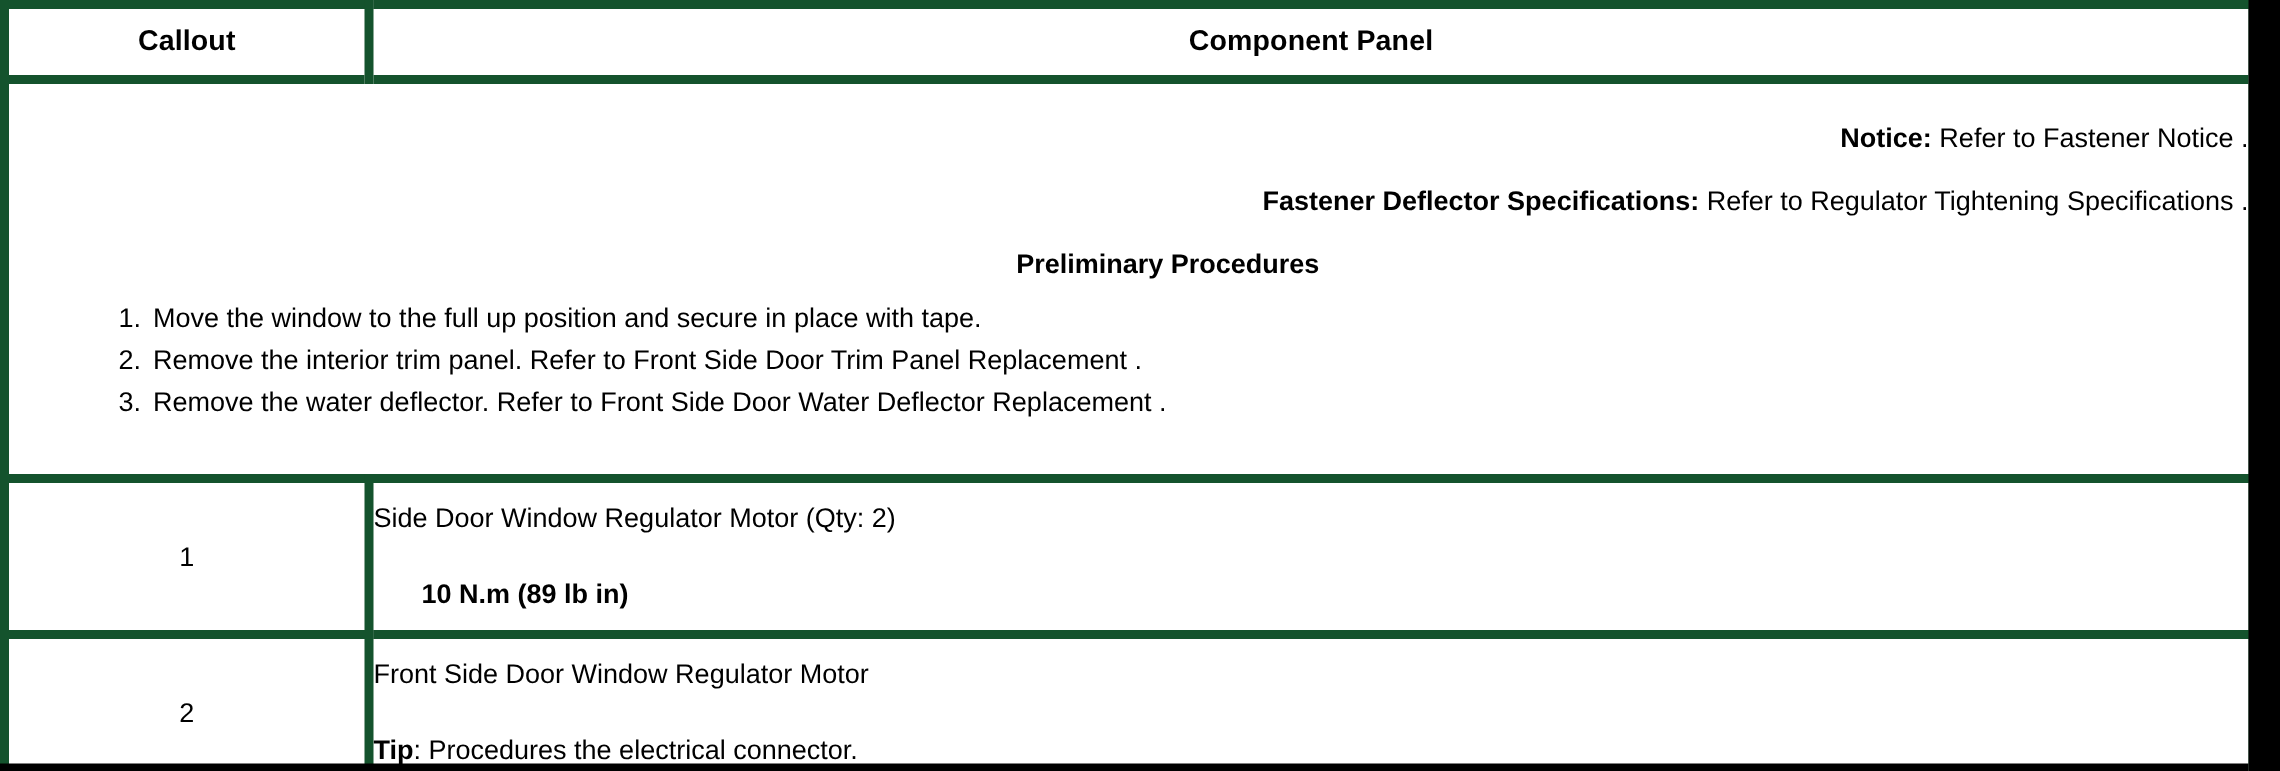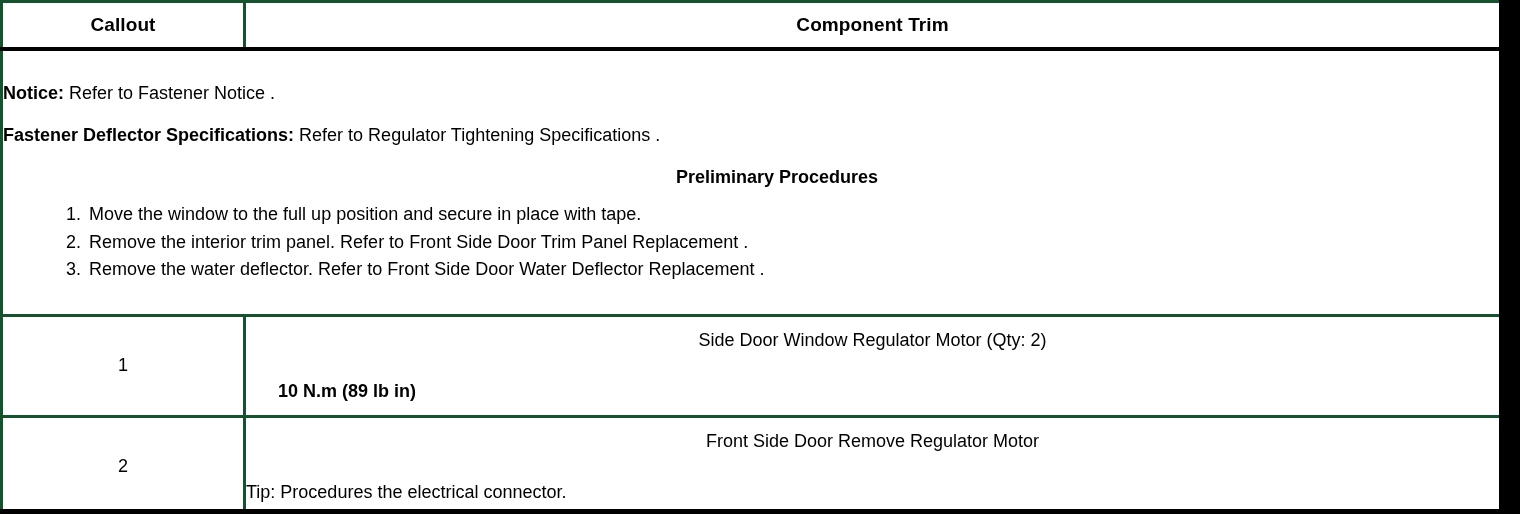--- a/index.html
+++ b/index.html
@@ -44,21 +44,21 @@
     border-collapse: collapse;
     width: 1499px;
     table-layout: fixed;
     border-left: 3px solid #000;
     border-top: 3px solid #000;
     border-right: 3px solid #000;
   }
 
   table.spec-table td,
   table.spec-table th {
-    border: 3px solid #14532d;
+    border: 6px solid #14532d;
     vertical-align: middle;
     padding: 0;
     background: #ffffff;
   }
 
   .col-callout { width: 243px; }
   .col-name    { width: 1256px; }
 
   
   .hdr-row th {
@@ -82,32 +82,33 @@
     font-size: 18px;
     line-height: 1.12;
     text-align: left;
     vertical-align: top;
     height: 266px;
     box-sizing: border-box;
   }
   .notice-line {
     margin: 0 0 22px 0;
     white-space: nowrap;
+    text-align: right;
   }
   .notice-line b { font-weight: bold; }
 
   .prelim-head {
     margin: 0 0 16px 52px;
     font-weight: bold;
     font-size: 18px;
     text-align: center;
   }
 
   ol.prelim-list {
-    margin: 0;
+    margin: 10px;
     padding: 0 0 0 52px;
     list-style: none;
     counter-reset: prelim;
   }
   ol.prelim-list li {
     counter-increment: prelim;
     position: relative;
     padding-left: 34px;
     margin-bottom: 6px;
     font-size: 18px;
@@ -136,28 +137,27 @@
     text-align: left;
     vertical-align: top;
     font-size: 18px;
     line-height: 1.15;
     height: 98px;
     box-sizing: border-box;
   }
   .component-cell .primary {
     margin: 0 0 30px 0;
     white-space: nowrap;
-    text-align: center;
   }
   .component-cell .secondary {
     margin: 0;
     white-space: nowrap;
   }
   .component-cell .secondary.bold { font-weight: bold; margin-left: 32px; }
-  .component-cell .secondary b { font-weight: normal; }
+  .component-cell .secondary b { font-weight: bold; }
 
   .bottom-rule {
     position: absolute;
     left: 0;
     bottom: 0;
     width: 1499px;
     height: 5px;
     background: #000;
   }
 </style>
@@ -169,21 +169,21 @@
   <div class="table-wrap">
     <table class="spec-table">
       <colgroup>
         <col class="col-callout">
         <col class="col-name">
       </colgroup>
 
       <thead>
         <tr class="hdr-row">
           <th class="hdr-bottom-rule">Callout</th>
-          <th class="name-head hdr-bottom-rule">Component Trim</th>
+          <th class="name-head hdr-bottom-rule">Component Panel</th>
         </tr>
       </thead>
 
       <tbody>
         <tr>
           <td class="notice-cell" colspan="2">
 
             <p class="notice-line">
               <b>Notice:</b><span> Refer to Fastener Notice .</span>
             </p>
@@ -206,21 +206,21 @@
           <td class="callout-num">1</td>
           <td class="component-cell">
             <p class="primary">Side Door Window Regulator Motor (Qty: 2)</p>
             <p class="secondary bold">10 N.m (89 lb in)</p>
           </td>
         </tr>
 
         <tr>
           <td class="callout-num">2</td>
           <td class="component-cell">
-            <p class="primary">Front Side Door Remove Regulator Motor</p>
+            <p class="primary">Front Side Door Window Regulator Motor</p>
             <p class="secondary">
               <b>Tip</b><span>: Procedures the electrical connector.</span>
             </p>
           </td>
         </tr>
       </tbody>
     </table>
     <div class="bottom-rule"></div>
   </div>
 

